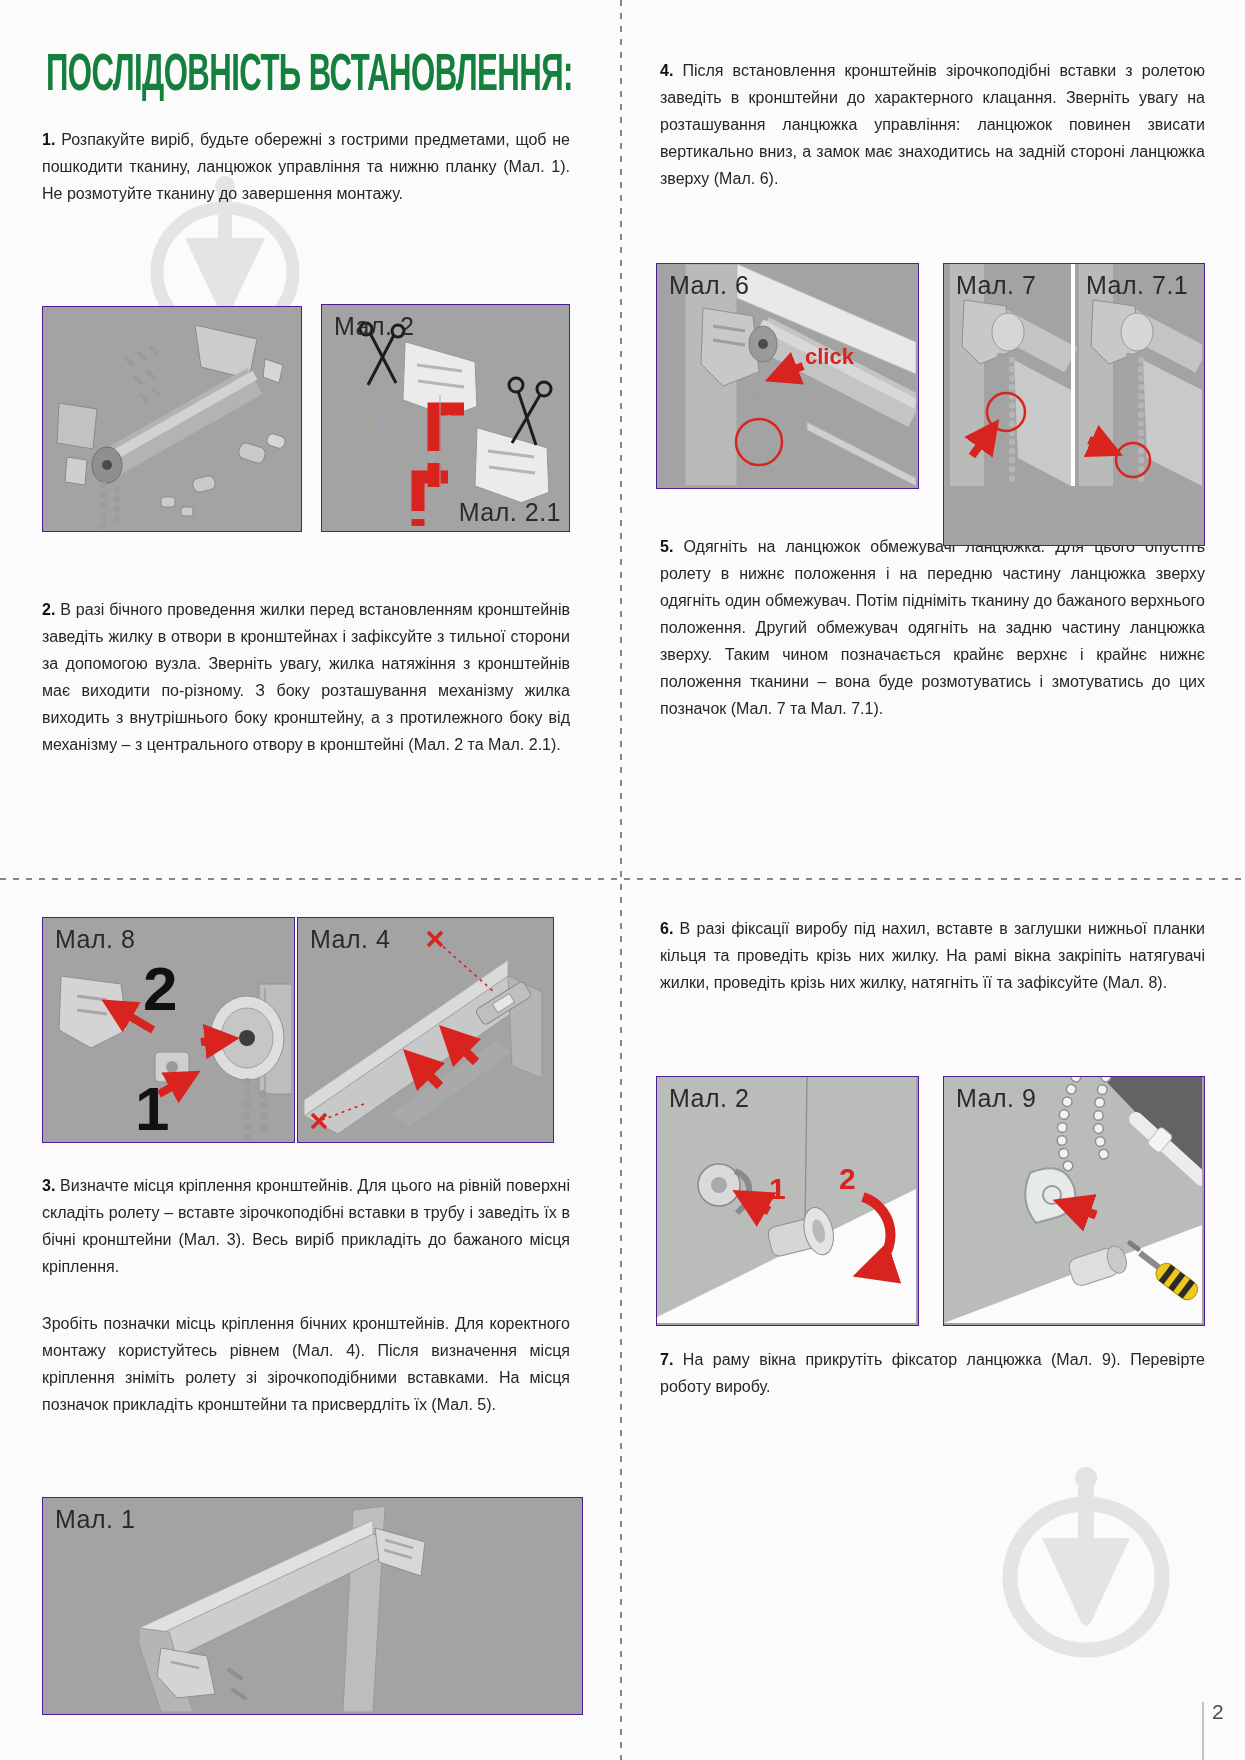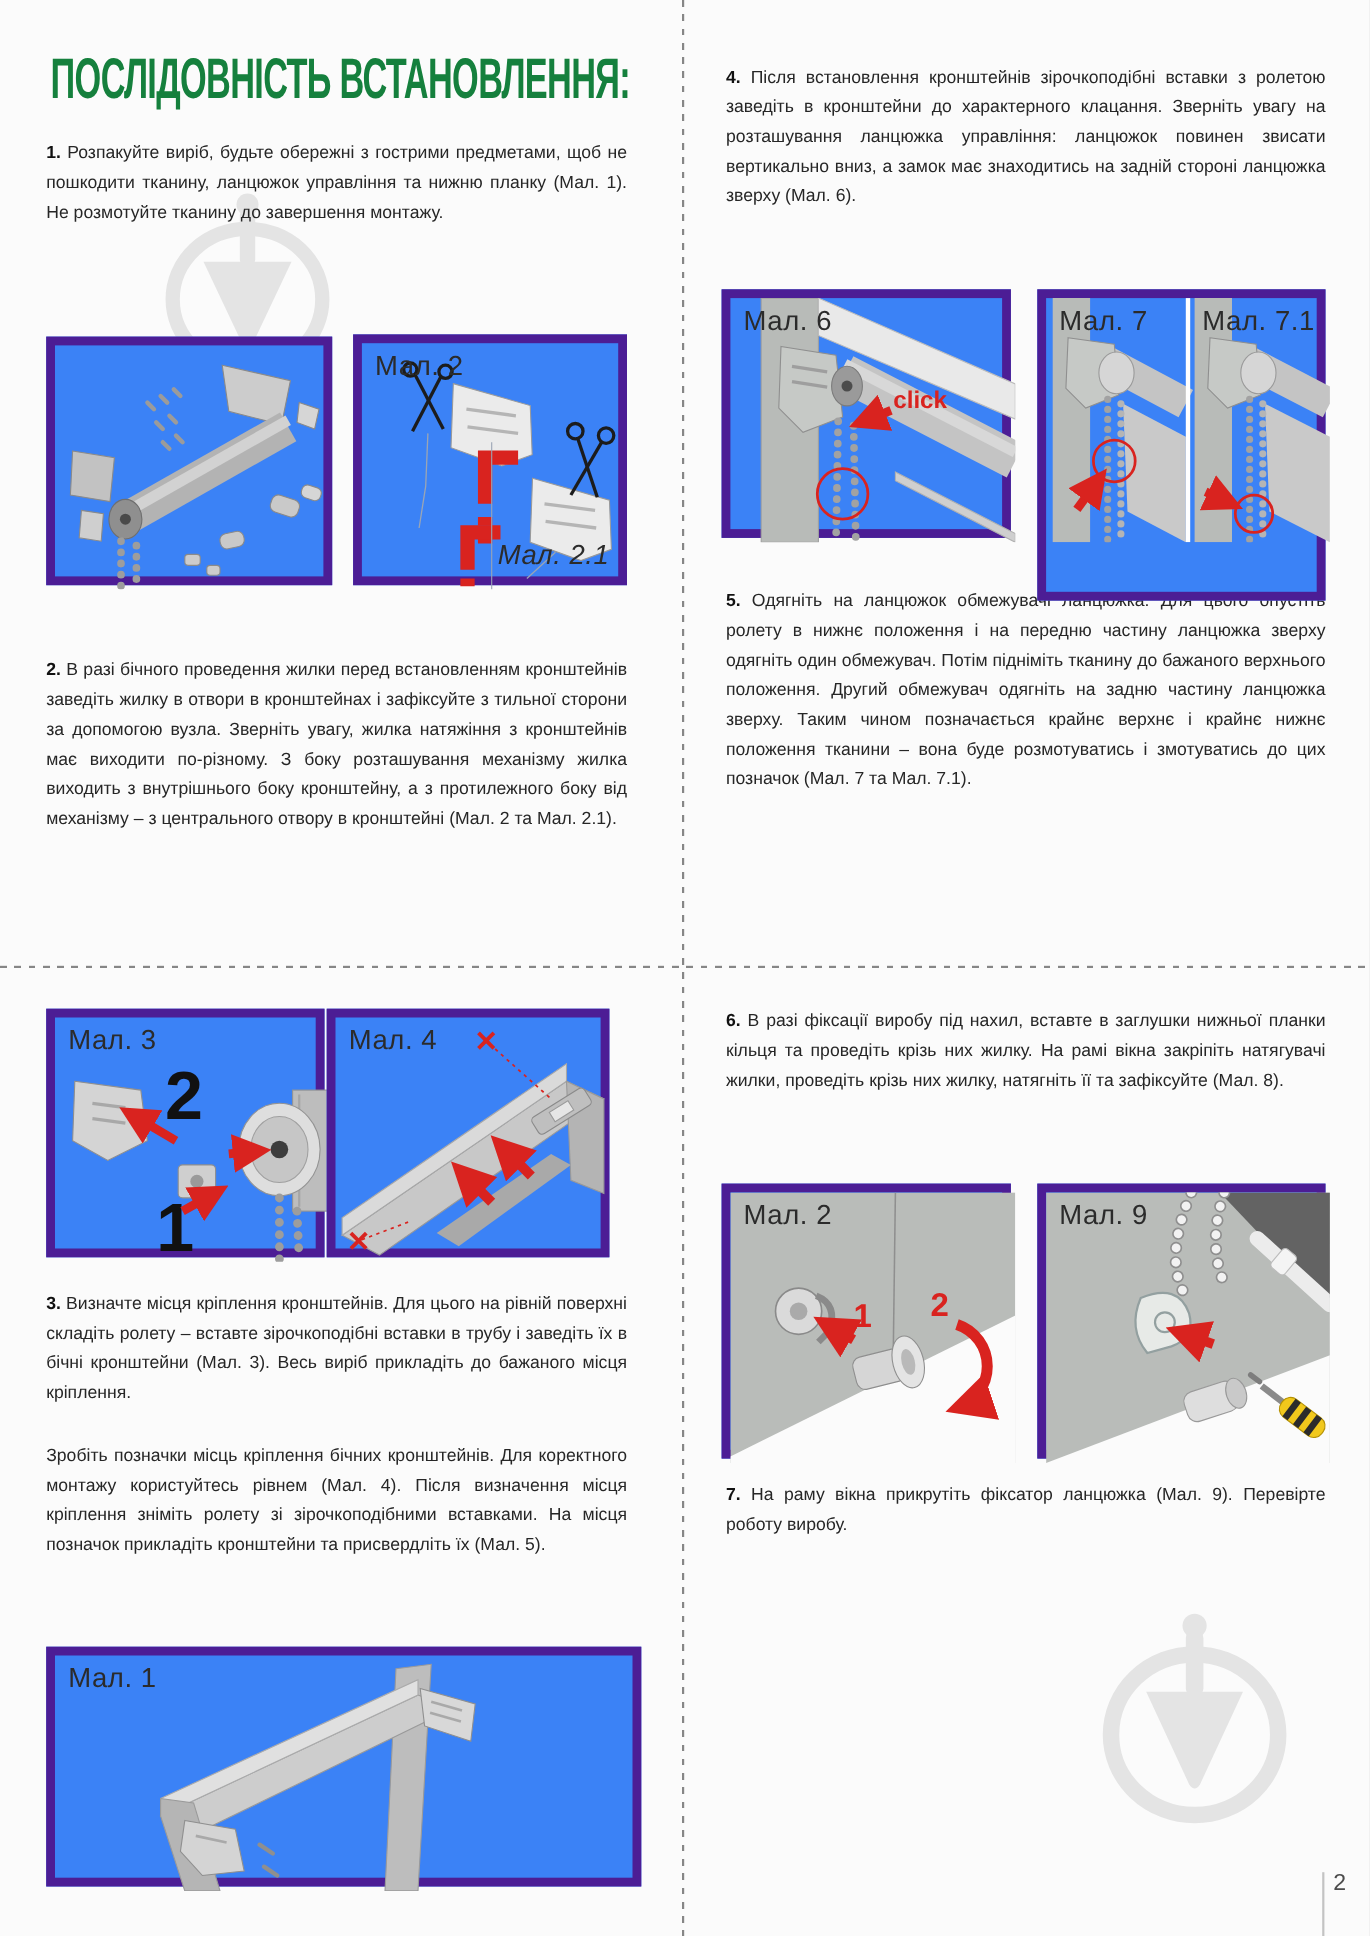--- a/index.html
+++ b/index.html
@@ -7,23 +7,23 @@
         font-family:"Liberation Sans",sans-serif;color:#232323;}
   .divider-v{position:absolute;top:0;left:620px;width:2px;height:1760px;
       background:repeating-linear-gradient(180deg,#868686 0 6px,transparent 6px 13px);}
   .divider-h{position:absolute;top:878px;left:0;width:1245px;height:2px;
       background:repeating-linear-gradient(90deg,#868686 0 6px,transparent 6px 13px);}
   .title{position:absolute;left:46px;top:42px;margin:0;font-size:52px;font-weight:bold;
       color:#15803d;white-space:nowrap;letter-spacing:-1px;}
   .title span{display:inline-block;transform:scaleX(.6);transform-origin:left top;}
   .para{position:absolute;font-size:16px;line-height:27px;text-align:justify;color:#262626;margin:0;}
   .para .num{font-weight:bold;color:#111;}
-  .fig{position:absolute;border:8px solid #4c1d95;background:#3b82f6;box-sizing:border-box;}
+  .fig{position:absolute;border:1px solid #4c1d95;background:#a3a3a3;box-sizing:border-box;}
   .fig-label{position:absolute;left:12px;top:7px;font-size:25px;color:#2b2b2b;z-index:3;letter-spacing:.5px;}
-  .fig-label.br{left:auto;top:auto;right:8px;bottom:4px;font-style:italic;}
+  .fig-label.br{left:auto;top:auto;right:8px;bottom:4px;}
   .fig svg{position:absolute;left:0;top:0;}
   .wm{position:absolute;z-index:0;}
   .content{position:relative;z-index:1;}
   .pageline{position:absolute;left:1202px;top:1702px;width:2px;height:58px;background:#c3c3c3;}
   .pagenum{position:absolute;left:1212px;top:1700px;font-size:21px;color:#4c4c4c;}
 </style>
 </head>
 <body>
 
 <div class="page">
@@ -132,21 +132,21 @@
       <path d="M176,190 L150,214" stroke="#9aa5b5" stroke-width="1.2" fill="none"></path>
       <g stroke="#d9231f" stroke-width="13" fill="none">
         <path d="M96,206 L96,172 L126,172"></path>
         <line x1="96" y1="214" x2="96" y2="221"></line>
       </g>
       <path d="M118,90 L118,224" stroke="#9aa5b5" stroke-width="1" fill="none"></path>
     </svg>
   </div>
 
   <div class="fig" style="left:42px;top:917px;width:253px;height:226px">
-    <div class="fig-label">Мал. 3</div>
+    <div class="fig-label">Мал. 8</div>
     <svg width="249" height="222" viewBox="0 0 249 222">
       <text x="100" y="92" font-size="62" font-weight="bold" fill="#111">2</text>
       <text x="92" y="212" font-size="62" font-weight="bold" fill="#111">1</text>
       <polygon points="18,58 78,66 84,112 48,130 16,112" fill="#d4d4d4" stroke="#8f8f8f"></polygon>
       <line x1="34" y1="78" x2="64" y2="82" stroke="#a8a8a8" stroke-width="3"></line>
       <line x1="34" y1="92" x2="64" y2="96" stroke="#a8a8a8" stroke-width="3"></line>
       <line x1="110" y1="112" x2="66" y2="86" stroke="#d9231f" stroke-width="8" marker-end="url(#arr)"></line>
       <rect x="112" y="134" width="34" height="30" rx="4" fill="#cfcfcf" stroke="#8f8f8f"></rect>
       <circle cx="129" cy="149" r="6" fill="#9a9a9a"></circle>
       <line x1="116" y1="176" x2="150" y2="157" stroke="#d9231f" stroke-width="8" marker-end="url(#arr)"></line>

